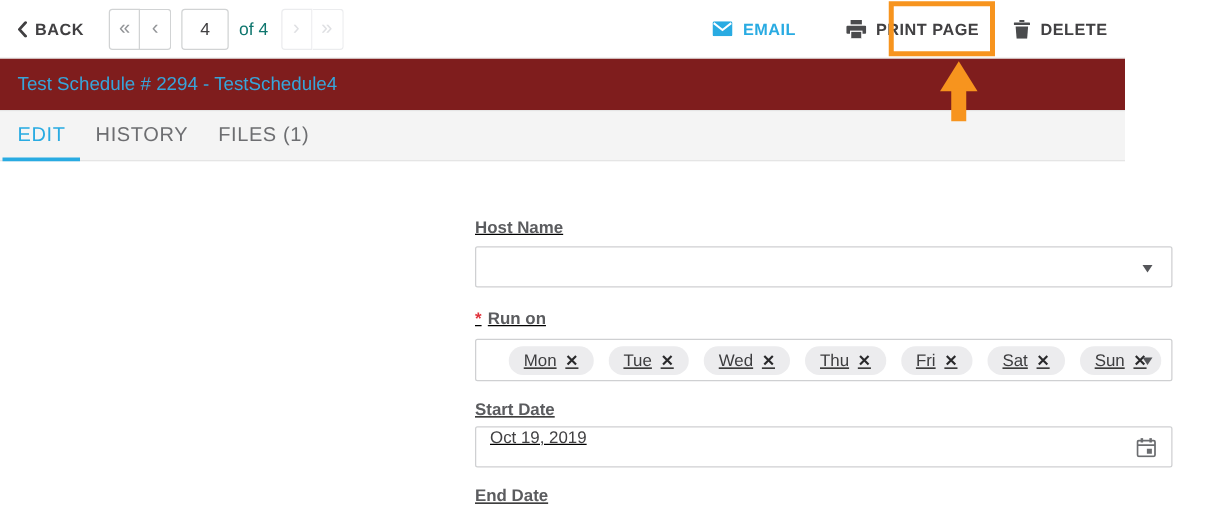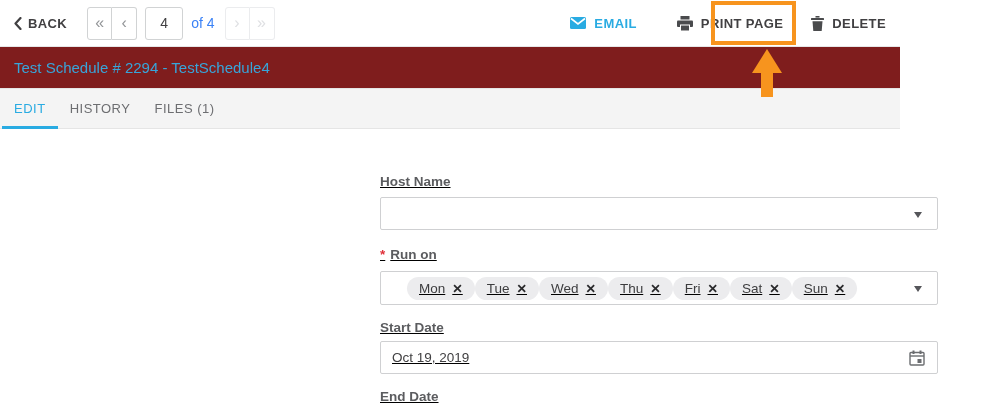--- a/index.html
+++ b/index.html
@@ -17,21 +17,21 @@
   .pg-btn { width: 25px; height: 33px; background: #fff; border: 1px solid #d1d3d4;
     display: flex; align-items: center; justify-content: center;
     font-size: 16px; color: #939598; cursor: pointer; }
   .btn-group .pg-btn + .pg-btn { border-left: none; }
   .btn-group .pg-btn:first-child { border-radius: 3px 0 0 3px; }
   .btn-group .pg-btn:last-child { border-radius: 0 3px 3px 0; }
   .pg-btn.disabled { border-color: #ebecee; color: #dfe0e3; cursor: default; }
   .page-input { width: 38px; height: 33px; margin-left: 8px; border: 1px solid #d1d3d4;
     border-radius: 3px; text-align: center; font-size: 14px; color: #414042;
     font-family: "Liberation Sans", sans-serif; }
-  .of-label { font-size: 14px; color: #3b82f6; margin: 0 10px 0 8px; }
+  .of-label { font-size: 14px; color: #0f766e; margin: 0 10px 0 8px; }
 
   .toolbar-right { margin-left: auto; display: flex; align-items: flex-start; gap: 28px; }
   .tb-action { display: flex; align-items: center; gap: 8px; cursor: pointer;
     font-size: 13px; font-weight: bold; color: #414042; letter-spacing: .4px; }
   .tb-action.email { color: #29abe2; margin-right: 12px; }
 
   
   .annot-box { position: absolute; left: 711px; top: 1px; width: 85px; height: 44px;
     border: 4px solid #f7941e; z-index: 20; pointer-events: none; }
   .annot-arrow-head { position: absolute; left: 752px; top: 49px; width: 0; height: 0;
@@ -41,44 +41,44 @@
     background: #f7941e; z-index: 20; pointer-events: none; }
 
   
   .title-bar { height: 41px; display: flex; align-items: center; padding: 0 14px; background: #7f1d1d; }
   .page-title { font-size: 15px; color: #38a5da; cursor: pointer; }
 
   
   .tab-strip { height: 41px; background: #f4f4f4; border-top: 1px solid #e5e5e5;
     border-bottom: 1px solid #e5e5e5; display: flex; align-items: stretch; padding-left: 2px; }
   .tab { position: relative; display: flex; align-items: center; padding: 0 12px;
-    font-size: 13px; color: #6d6e71; letter-spacing: .5px; cursor: pointer; }
+    font-size: 16px; color: #6d6e71; letter-spacing: .5px; cursor: pointer; }
   .tab.active { color: #29abe2; }
   .tab.active::after { content: ""; position: absolute; left: 0; right: 0; bottom: -1px;
     height: 3px; background: #29abe2; }
 
   
   .form-col { position: absolute; left: 380px; top: 167px; width: 558px; text-decoration: underline; }
   .fld-label { font-size: 13.5px; font-weight: bold; color: #5b5c5f; height: 16px; line-height: 16px; }
   .lbl-1 { margin-top: 7px; }
   .req { color: #e0313a; margin-right: 5px; font-size: 13.5px; font-weight: bold; }
   .field { position: relative; background: #fff; border: 1px solid #cfd0d2; border-radius: 2px; }
   .select-box { height: 33px; margin-top: 7px; cursor: pointer; }
   .caret { position: absolute; right: 15px; top: 50%; margin-top: -2px; width: 0; height: 0;
     border-left: 4.5px solid transparent; border-right: 4.5px solid transparent;
     border-top: 6px solid #55565a; }
   .lbl-2 { margin-top: 17px; }
   .multiselect { height: 34px; margin-top: 8px; display: flex; align-items: center;
     padding-left: 26px; cursor: pointer; }
-  .pills { display: flex; align-items: center; }
+  .pills { display: flex; align-items: center; gap: 12px; }
   .pill { display: flex; align-items: center; background: #ececee; border-radius: 13px;
     padding: 4px 12px; font-size: 13.5px; color: #3d3d3f; white-space: nowrap; }
   .pill .x { margin-left: 7px; font-size: 12.5px; font-weight: bold; color: #29292b; cursor: pointer; }
   .lbl-3 { margin-top: 15px; }
-  .date-input { height: 33px; margin-top: 5px; display: flex; align-items: center;
+  .date-input { height: 33px; margin-top: 5px; display: flex; align-items: flex-start;
     padding-left: 11px; font-size: 13.5px; color: #414042; cursor: text; }
   .cal-icon { position: absolute; right: 12px; top: 50%; transform: translateY(-50%);
     display: flex; cursor: pointer; }
   .lbl-4 { margin-top: 15px; }
 
   svg { display: block; }
 </style>
 </head>
 <body>
 

